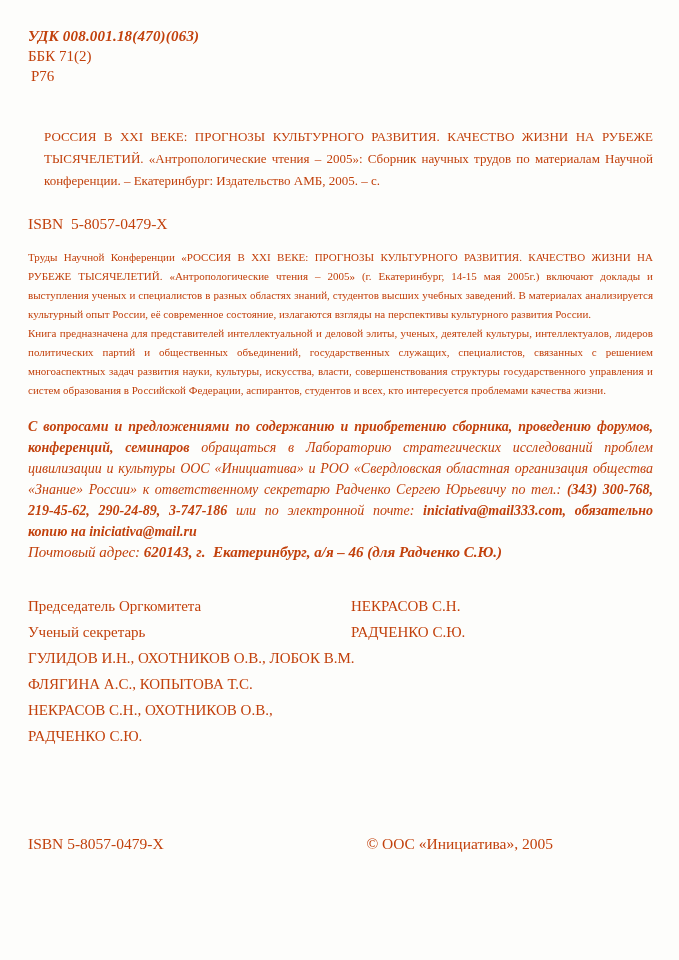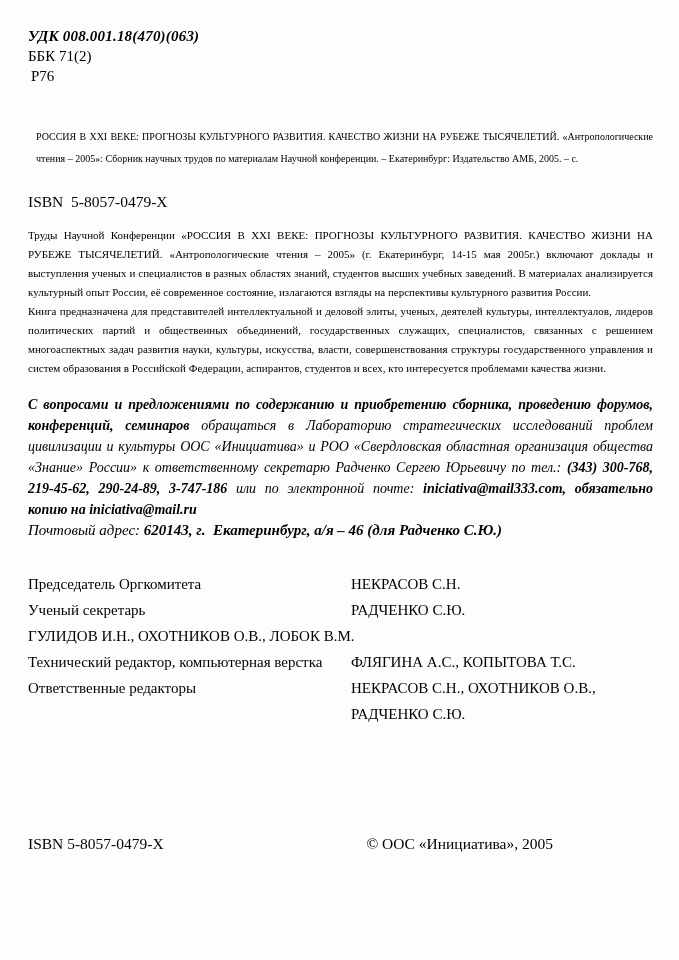--- a/index.html
+++ b/index.html
@@ -1,32 +1,32 @@
 <!DOCTYPE html>
 <html lang="ru"><head>
 <meta charset="utf-8">
 <style>
   html,body{margin:0;padding:0;background:#ffffff;}
   .page{
     position:relative;
     width:679px;height:960px;
     box-sizing:border-box;
     background:#fdfdfb;
-    color:#000000;
+    color:#c2410c;
     font-family:"Liberation Serif","DejaVu Serif",serif;
     padding:20px 26px 0 28px;
     overflow:hidden;
   }
   .codes{margin-top:6px;}
   .codes .line{font-size:15px;line-height:20px;}
   .udc{font-weight:700;font-style:italic;letter-spacing:.2px;}
   .author-sign{padding-left:3px;}
   .title-paragraph{
-    margin:40px 0 0 8px;
-    font-size:10px;line-height:22px;
+    margin:40px 0 0 16px;
+    font-size:13px;line-height:22px;
     text-align:justify;
   }
   .isbn-top{
     margin:22px 0 0 0;
     font-size:15.5px;line-height:20px;
     white-space:pre-wrap;
   }
   .annotation{margin-top:14px;}
   .para{
     margin:0;
@@ -95,25 +95,23 @@
       <div class="role-names">НЕКРАСОВ С.Н.</div>
     </div>
     <div class="role-row">
       <div class="role-label">Ученый секретарь</div>
       <div class="role-names">РАДЧЕНКО С.Ю.</div>
     </div>
     <div class="role-row">
       <div class="role-names">ГУЛИДОВ И.Н., ОХОТНИКОВ О.В., ЛОБОК В.М.</div>
     </div>
     <div class="role-row">
-      <div class="role-label">Технический редактор, компьютерная верстка</div>
       <div class="role-names">ФЛЯГИНА А.С., КОПЫТОВА Т.С.</div>
     </div>
     <div class="role-row">
-      <div class="role-label">Ответственные редакторы</div>
       <div class="role-names">НЕКРАСОВ С.Н., ОХОТНИКОВ О.В.,
 РАДЧЕНКО С.Ю.</div>
     </div>
   </div>
 
   <div class="footer">
     <span>ISBN 5-8057-0479-X</span>
     <span>© ООС «Инициатива», 2005</span>
   </div>
 

